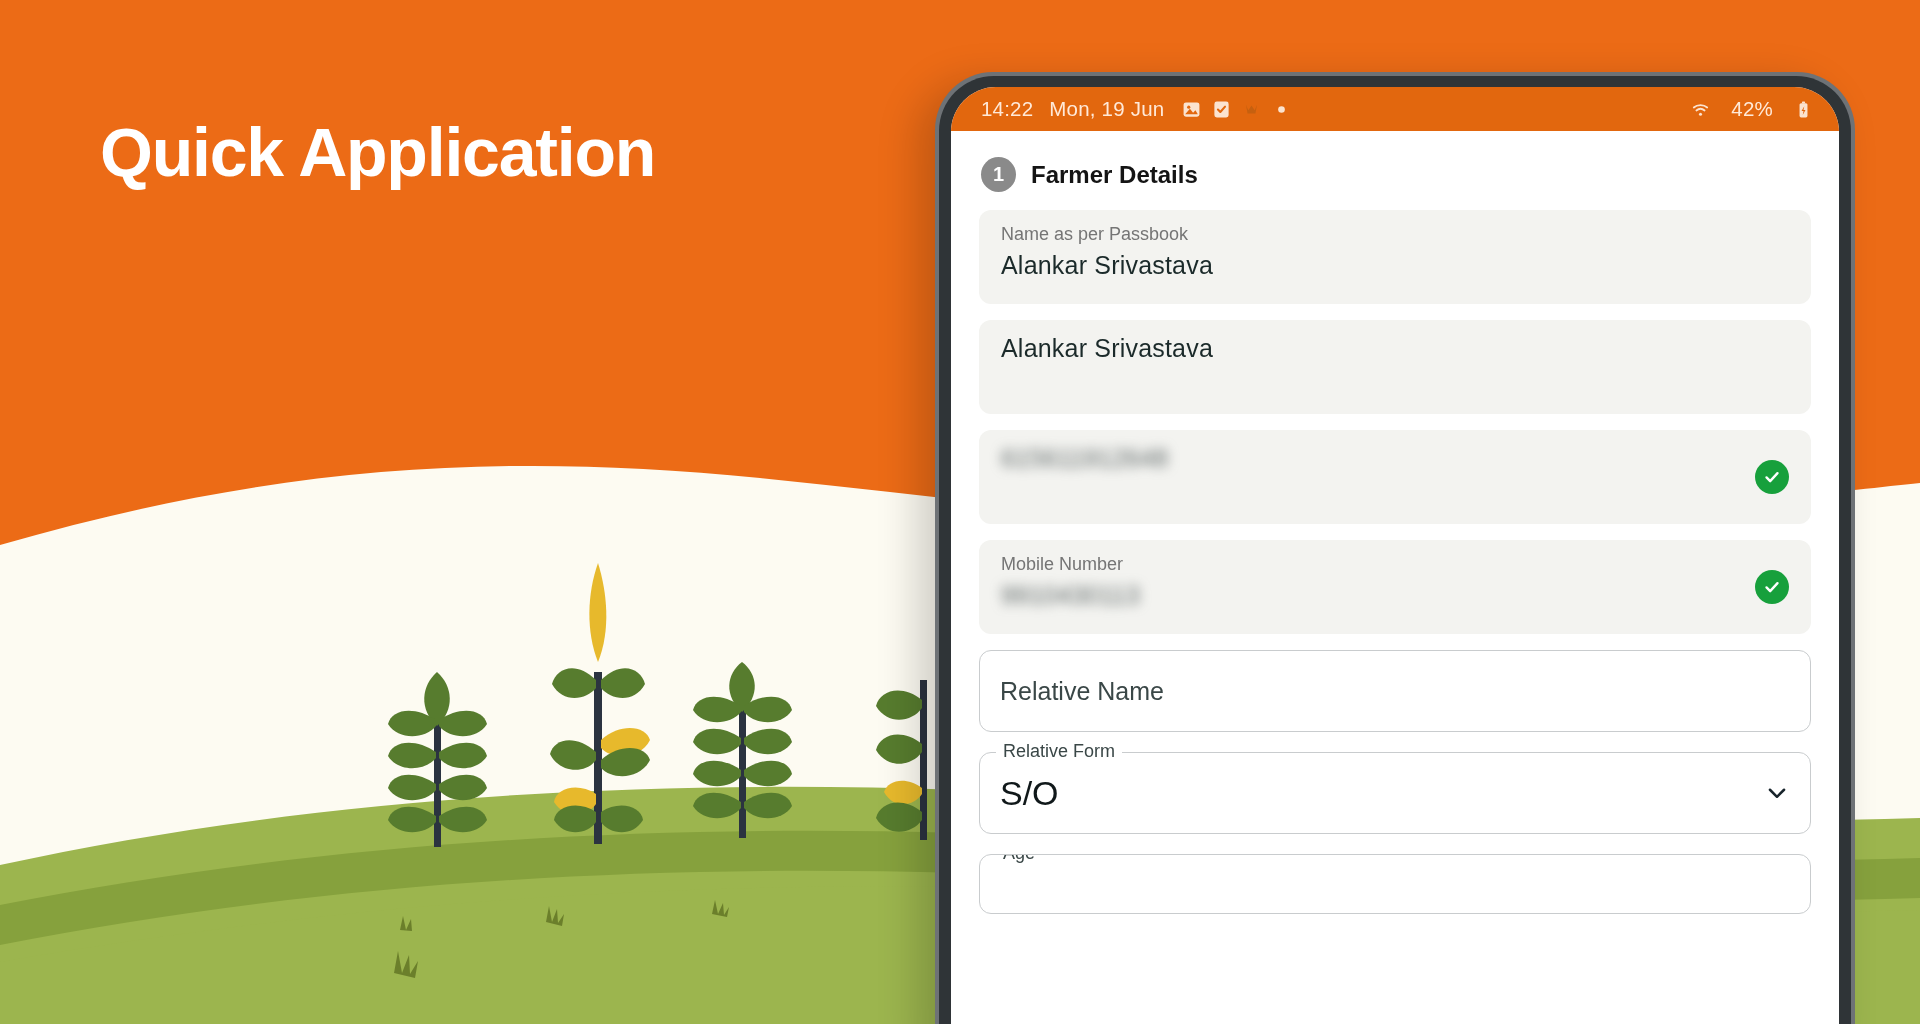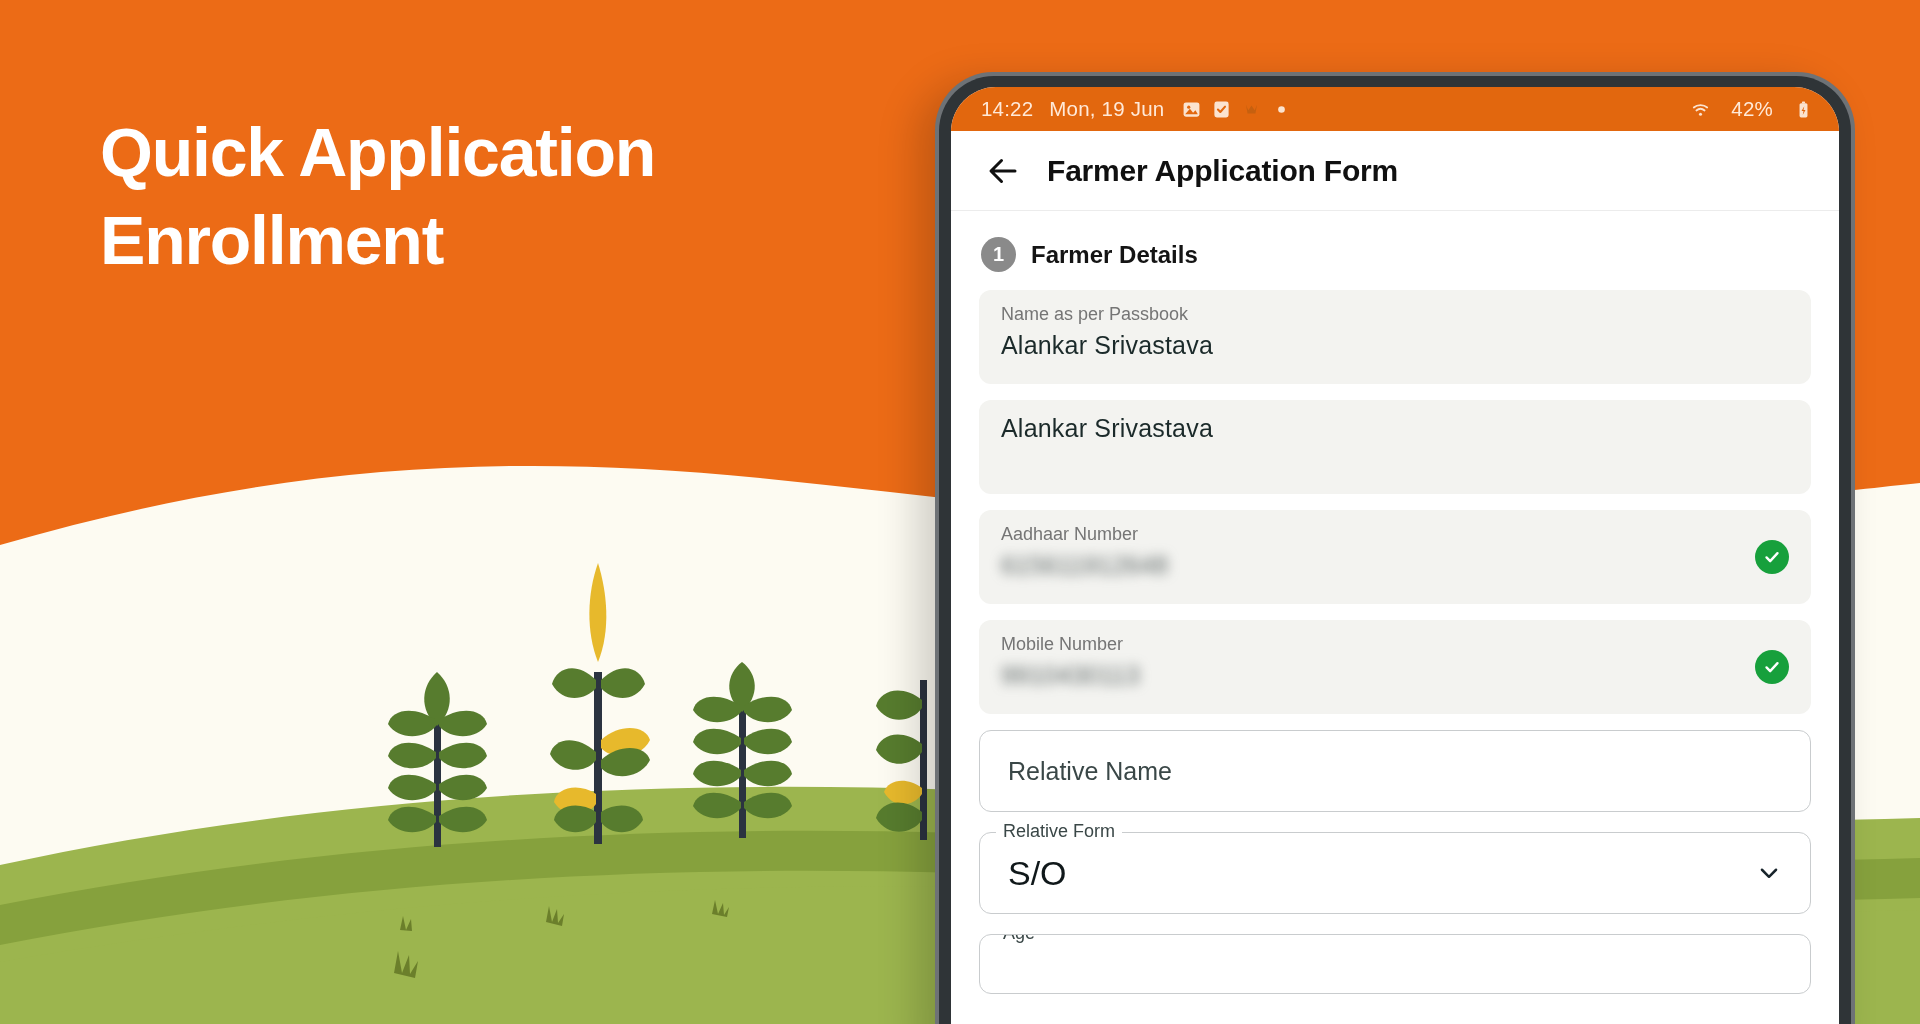--- a/index.html
+++ b/index.html
@@ -134,21 +134,21 @@
   }
 
   
   .field-outline {
     position: relative;
     border: 1px solid #C9CCCE;
     border-radius: 12px;
     height: 82px;
     margin-bottom: 20px;
     display: flex; align-items: center;
-    padding: 0 28px;
+    padding: 0 20px;
     background: #FFFFFF;
   }
   .fo-placeholder { font-size: 25px; color: #3A4747; }
   .fo-value { font-size: 34px; color: #10181A; }
   .fo-legend {
     position: absolute;
     top: -11px; left: 16px;
     background: #FFFFFF;
     padding: 0 7px;
     font-size: 18px;
@@ -232,21 +232,20 @@
         <path d="M546,922 l3,-16 l3,16 l5,-13 l1,14 l6,-9 l-2,12 Z"></path>
         <path d="M400,930 l3,-14 l3,14 l5,-11 l1,12 Z"></path>
         <path d="M712,914 l3,-14 l3,14 l5,-11 l1,12 l5,-8 l-2,10 Z"></path>
         <path d="M394,973 l4,-22 l4,22 l7,-18 l1,19 l8,-13 l-3,17 Z"></path>
       </g>
     </svg>
   </div>
 
   <div id="headline">
     <span>Quick Application</span>
-    <span class="l2">Enrollment</span>
   </div>
 
   <div id="phone">
     <div id="phone-inner">
       <div id="screen">
 
         <div id="statusbar">
           <span id="sb-time">14:22</span>
           <span id="sb-date">Mon, 19 Jun</span>
           <span class="sb-icons">
@@ -274,45 +273,38 @@
             </svg>
             <span id="sb-batt-text">42%</span>
             <svg class="sb-ic" viewBox="0 0 24 24">
               <rect x="7" y="4" width="10" height="18" rx="2" fill="#FBE3CF"></rect>
               <rect x="10" y="2" width="4" height="2.5" rx="1" fill="#FBE3CF"></rect>
               <path d="M13 8 L9.5 14 H12 L11 19 L14.5 12.5 H12 Z" fill="#E2670E"></path>
             </svg>
           </span>
         </div>
 
-        <div id="appbar">
-          <svg id="back-btn" viewBox="0 0 24 24">
-            <path d="M20 12 H4.5 M11 5 L4 12 L11 19" stroke="#101010" stroke-width="2" fill="none" stroke-linecap="round" stroke-linejoin="round"></path>
-          </svg>
-          <span id="appbar-title">Farmer Application Form</span>
-        </div>
 
         <div id="form-body">
 
           <div id="section-head">
             <span id="step-badge">1</span>
             <span id="section-title">Farmer Details</span>
           </div>
 
           <div class="field-filled">
             <div class="ff-label">Name as per Passbook</div>
             <div class="ff-value">Alankar Srivastava</div>
           </div>
 
           <div class="field-filled">
             <div class="ff-value">Alankar Srivastava</div>
           </div>
 
           <div class="field-filled">
-            <div class="ff-label">Aadhaar Number</div>
             <div class="ff-value blurred">615611912648</div>
             <span class="ok-badge">
               <svg viewBox="0 0 24 24" width="22" height="22">
                 <path d="M6 12.5 L10 16.5 L18 7.8" stroke="#FFFFFF" stroke-width="2.6" fill="none" stroke-linecap="round" stroke-linejoin="round"></path>
               </svg>
             </span>
           </div>
 
           <div class="field-filled">
             <div class="ff-label">Mobile Number</div>

